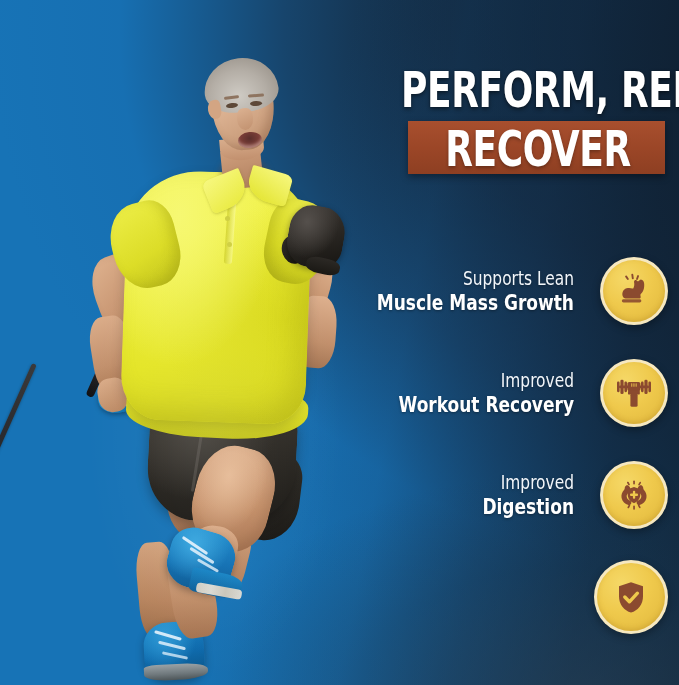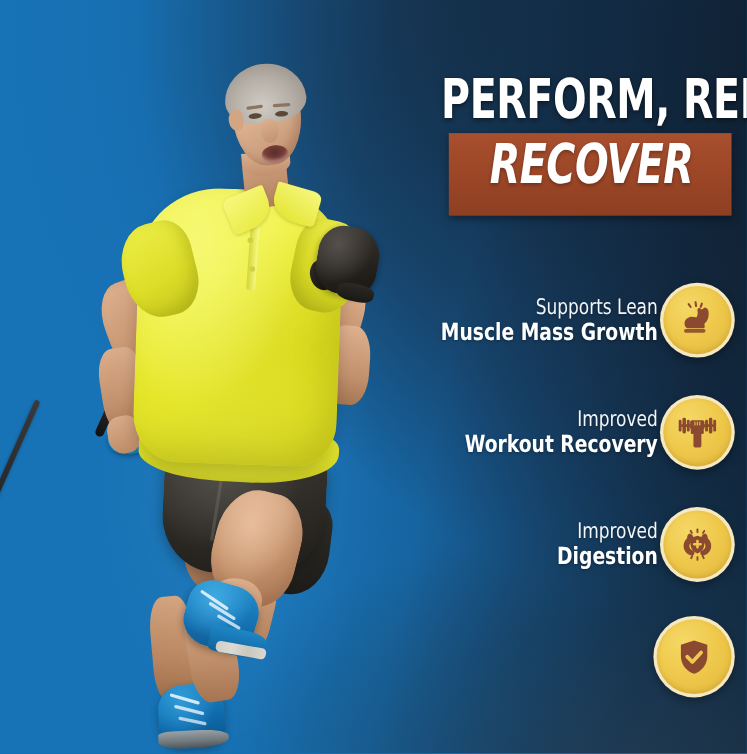--- a/index.html
+++ b/index.html
@@ -50,24 +50,23 @@
     color:#ffffff;
     transform:scaleX(0.80);
     transform-origin:right center;
     white-space:nowrap;
     text-shadow:0 2px 5px rgba(0,0,0,.48), 0 0 2px rgba(0,0,0,.35);
   }
   .recover-wrap{
     display:inline-block;
     background:#9E4A2B;
     background:linear-gradient(180deg,#a84f2e 0%,#9b4627 52%,#8e3f22 100%);
-    padding:3px 11px 22px 14px;
+    padding:3px 11px 0 14px;
     margin-top:5px;
     box-shadow:0 3px 7px rgba(0,0,0,.38);
-    font-style:italic;
   }
   .headline-l2{
     font-family:"DejaVu Sans Condensed","Liberation Sans Narrow","Liberation Sans",sans-serif;
     font-weight:bold;
     font-size:50px;
     line-height:50px;
     letter-spacing:-0.5px;
     color:#ffffff;
     transform:scaleX(0.80);
     transform-origin:center center;
@@ -81,21 +80,21 @@
     position:absolute; left:330px; top:240px; width:338px;
   }
   .benefit-row{
     display:flex;
     align-items:center;
     justify-content:flex-end;
     height:102px;
   }
   .benefit-text{
     text-align:right;
-    padding-right:2px;
+    padding-right:26px;
     flex:1 1 auto;
   }
   .b-line1{
     display:block;
     font-family:"DejaVu Sans Condensed","Liberation Sans Narrow","Liberation Sans",sans-serif;
     font-size:19.5px;
     line-height:22px;
     color:#f2f6fa;
     transform:scaleX(0.88);
     transform-origin:right center;

